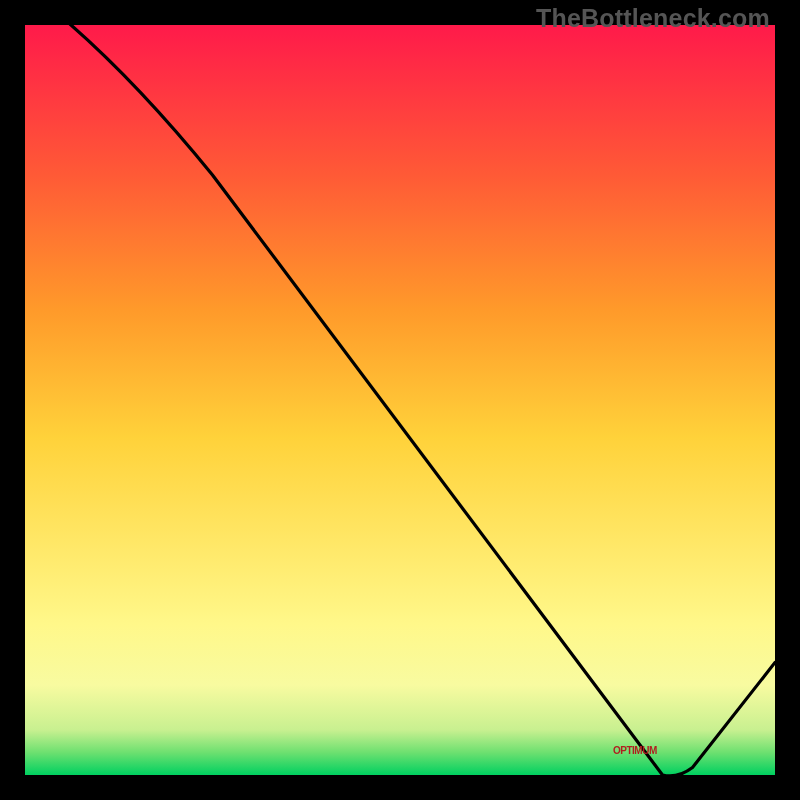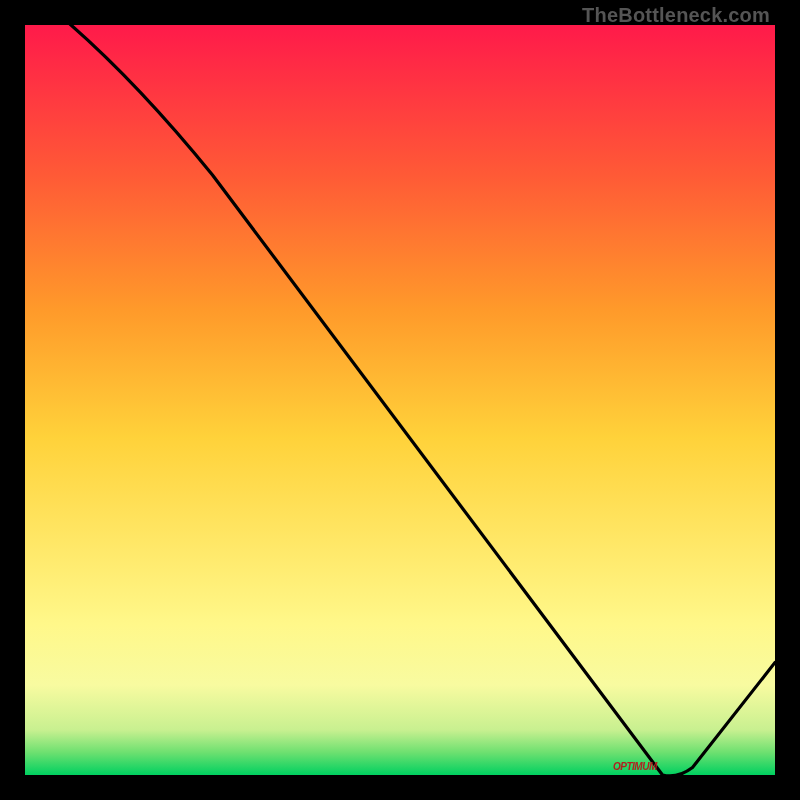--- a/index.html
+++ b/index.html
@@ -24,21 +24,21 @@
     left: 0;
     top: 0;
     width: 750px;
     height: 750px;
   }
   .watermark {
     position: absolute;
     top: 4px;
     right: 30px;
     color: #555;
-    font-size: 20px;
+    font-size: 25px;
     font-weight: bold;
     letter-spacing: 0.2px;
   }
   .marker-label {
     position: absolute;
     color: #b02020;
     font-size: 10px;
     font-weight: bold;
     letter-spacing: -0.5px;
     white-space: nowrap;
@@ -65,13 +65,13 @@
     <rect x="0" y="0" width="750" height="750" fill="url(#bg-grad)"></rect>
     <path id="curve" fill="none" stroke="#000" stroke-width="3.2" stroke-linejoin="round" stroke-linecap="round" d="M 0 -37.5 Q 90 30 187.5 150 Q 412.50000000000006 450 637.5 750 Q 652.5 753.75 667.5 742.5 L 750 637.5"></path>
     <g id="marker-group">
         <rect x="590.7" y="737.0" width="78" height="9" rx="3" fill="#b02020" opacity="0.0"></rect>
       </g>
   </svg>
 </div>
 
 <div class="watermark">TheBottleneck.com</div>
 
-<div id="marker-label" class="marker-label" style="left: 613px; top: 761px; font-style: italic;">OPTIMUM</div>
+<div id="marker-label" class="marker-label" style="left: 613px; top: 745px;">OPTIMUM</div>
 
 </body></html>

